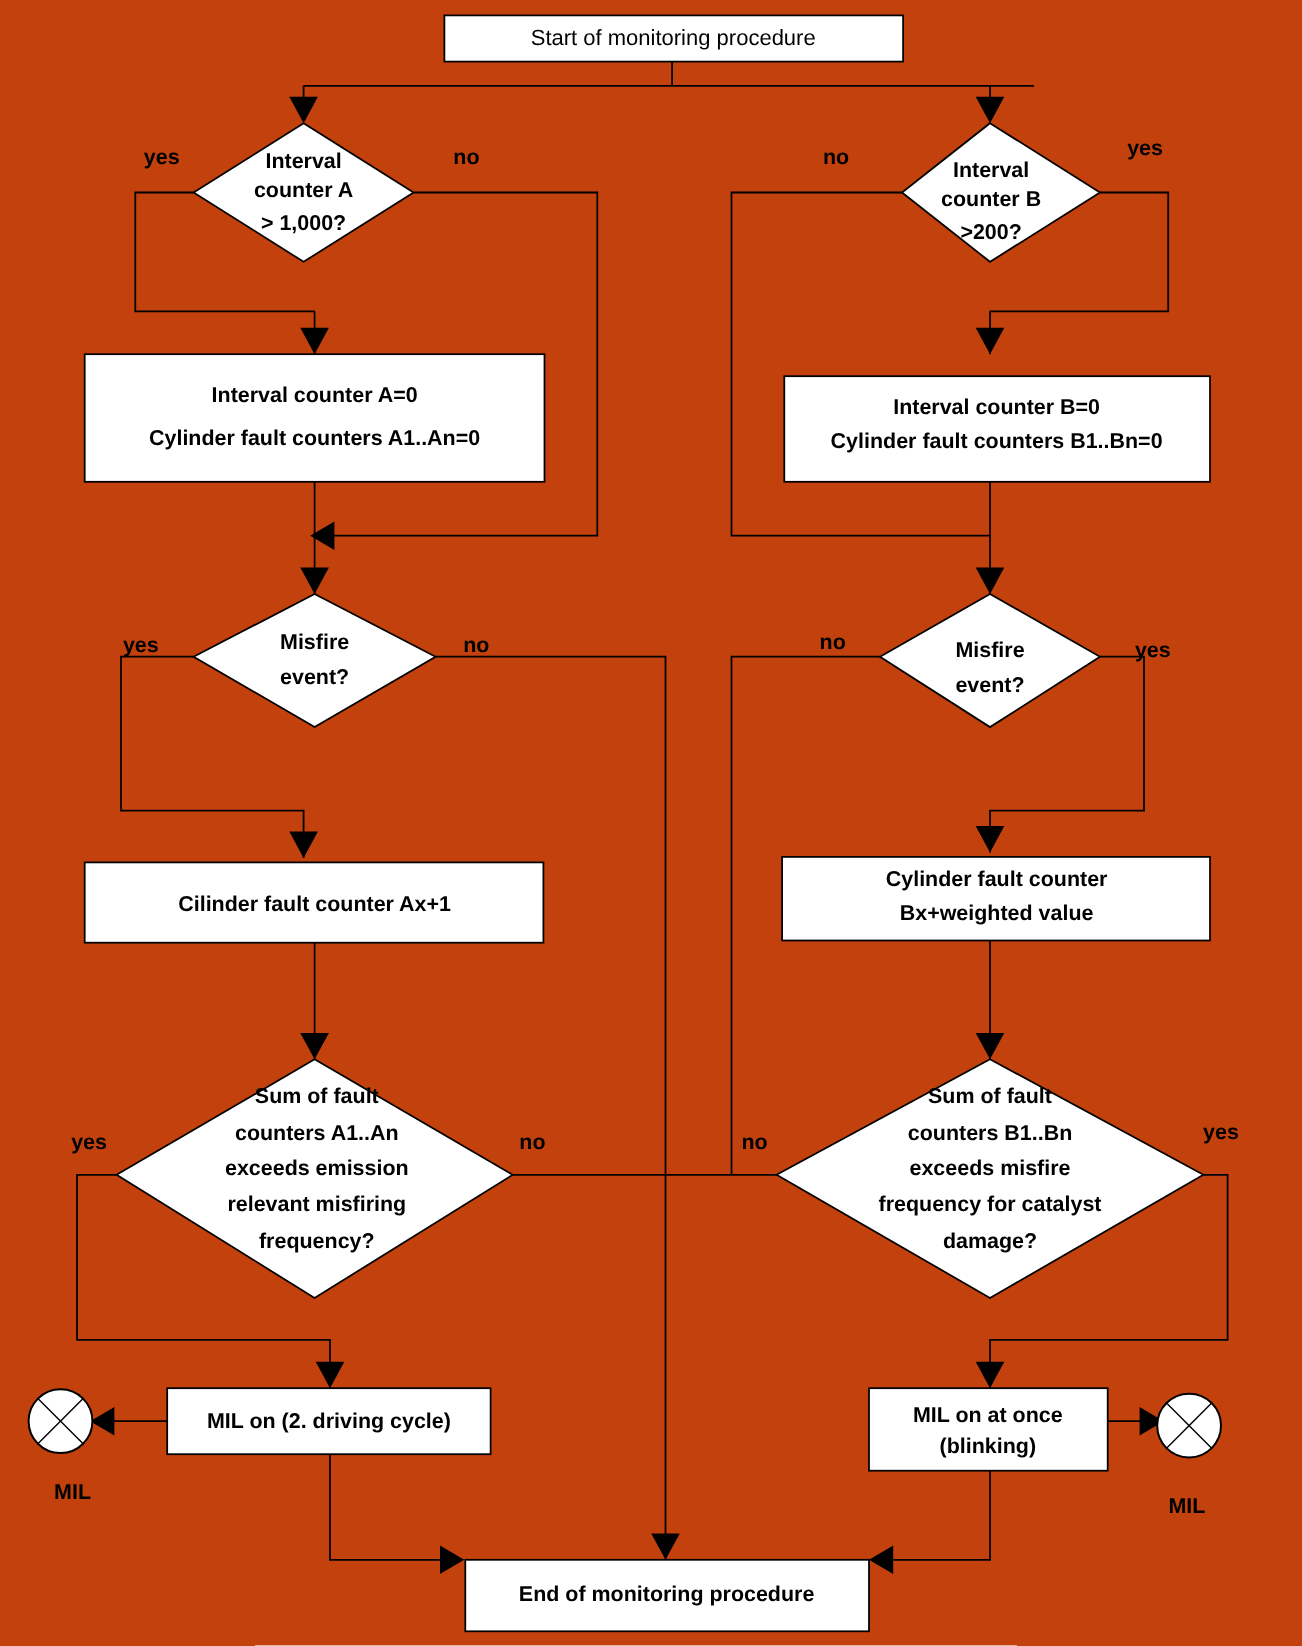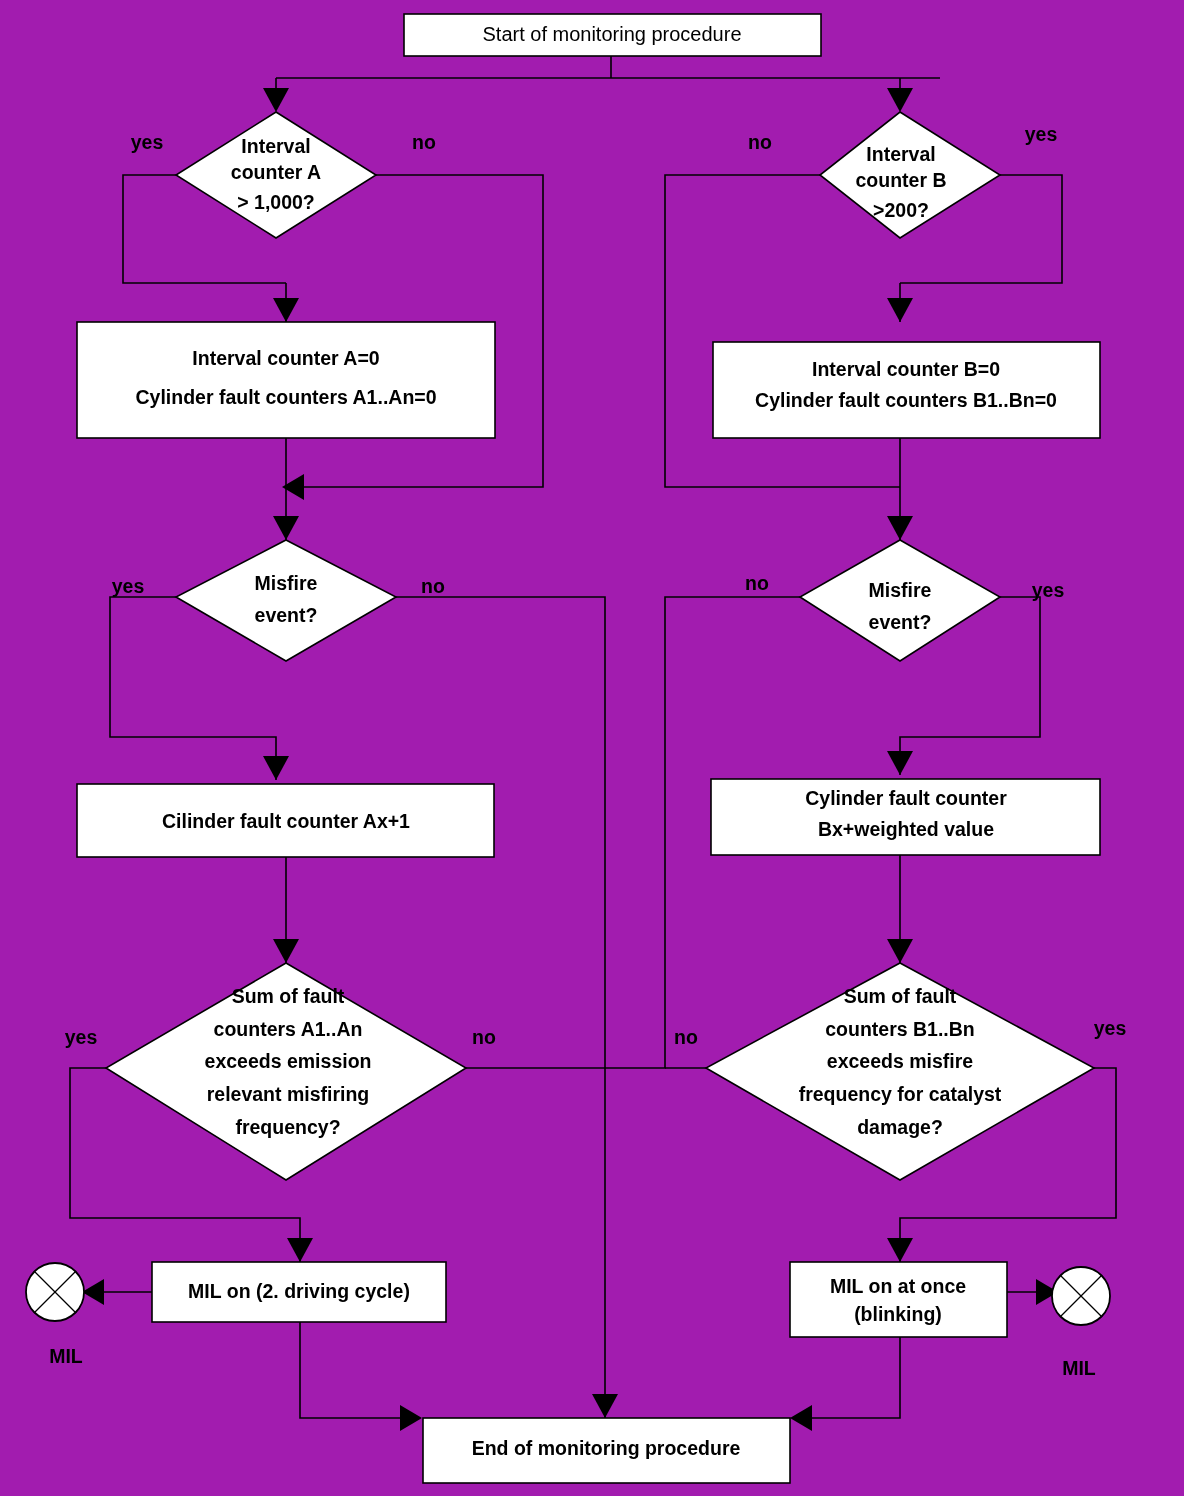--- a/index.html
+++ b/index.html
@@ -4,21 +4,21 @@
 <style>
   html, body {
     margin: 0;
     padding: 0;
     background: #ffffff;
   }
   #chart-root {
     position: relative;
     width: 1184px;
     height: 1496px;
-    background: #a21caf;
+    background: #c2410c;
     font-family: "Liberation Sans", sans-serif;
   }
   svg.flow {
     display: block;
     width: 1184px;
     height: 1496px;
   }
   .shape-line {
     fill: #ffffff;
     stroke: #000000;

